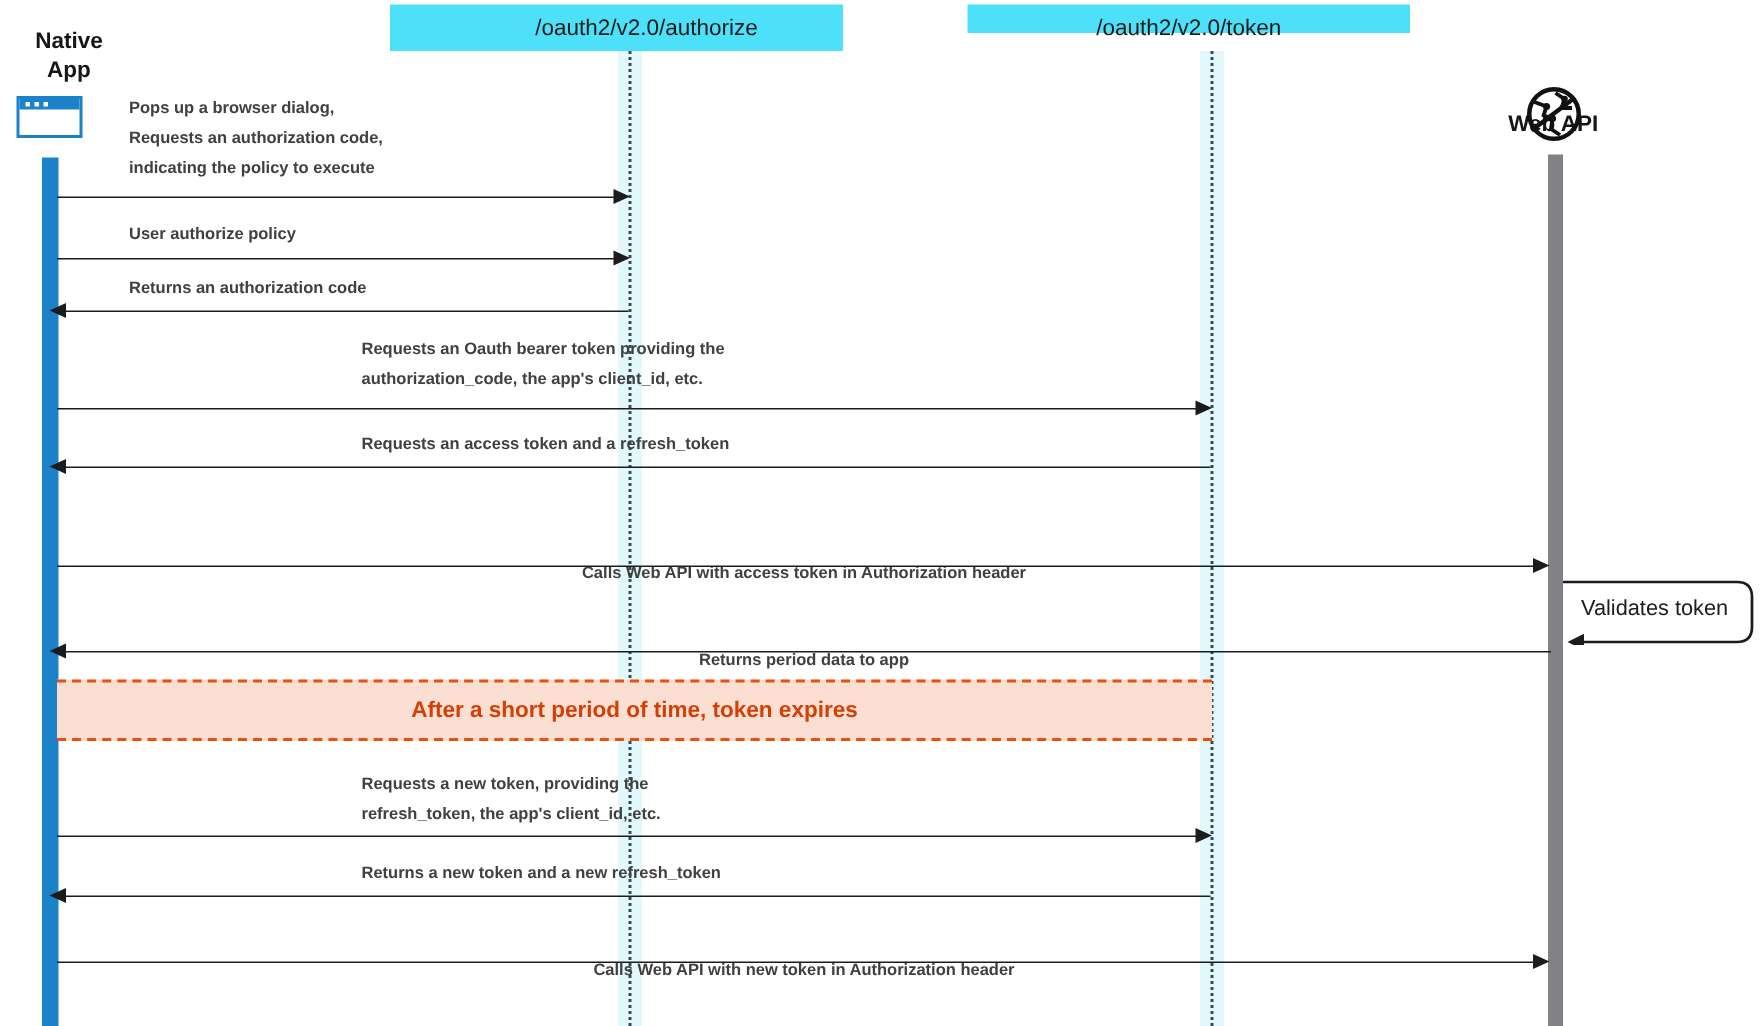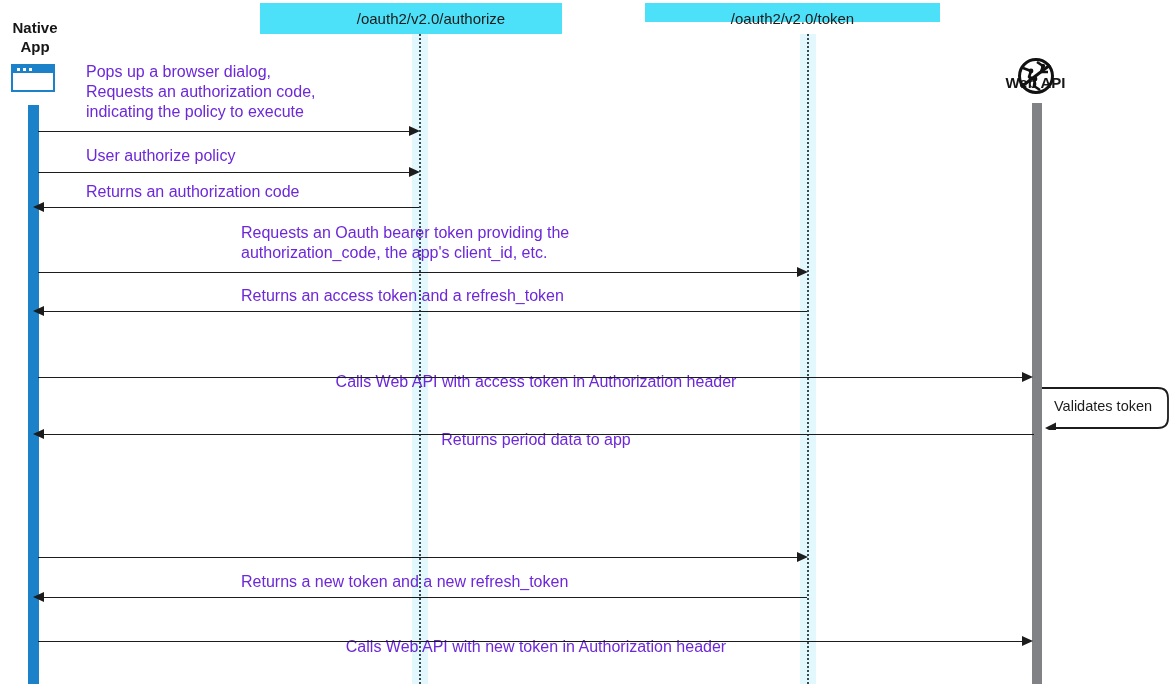--- a/index.html
+++ b/index.html
@@ -54,24 +54,25 @@
   }
   .arrow-head {
     width: 0; height: 0;
     border-top: 5.5px solid transparent;
     border-bottom: 5.5px solid transparent;
   }
   .arrow-right { border-left: 11px solid #1c1c1c; }
   .arrow-left  { border-right: 11px solid #1c1c1c; }
 
   .msg-label {
-    font-size: 16px;
-    color: #6d28d9;
+    font-size: 11px;
+    color: #404040;
     line-height: 20px;
     white-space: pre-line;
+    font-weight: bold;
   }
   .lbl-left   { text-align: left; }
   .lbl-center { text-align: center; margin-top: 19px; }
 
   
   .self-msg-path { }
   .self-msg-label {
     font-size: 14.5px;
     color: #1c1c1c;
     line-height: 20px;
@@ -113,21 +114,21 @@
   .app-window-dot {
     width: 3px; height: 3px; background: #ffffff;
   }
   .globe-icon svg { display: block; }
 </style>
 </head>
 <body>
 
 <div id="diagram">
 
-  <div class="abs hdr-plain" style="left:0px; top:18px; width:70px;">Native
+  <div class="abs hdr-plain" style="left:11px; top:18px; width:70px;">Native
 App</div>
 
   <div class="abs app-window-icon" style="left:11px; top:64px; width:44px; height:28px;">
     <div class="app-window-titlebar" style="height:7px; width:100%;">
       <div class="app-window-dot"></div>
       <div class="app-window-dot"></div>
       <div class="app-window-dot"></div>
     </div>
   </div>
 
@@ -171,41 +172,46 @@
 
   <div class="abs msg-label lbl-left" style="left:86px; top:182px; width:340px;">Returns an authorization code</div>
   <div class="abs msg-line" style="left:44px; top:207px; width:375px;"></div>
   <div class="abs arrow-head arrow-left" style="left:33px; top:201.5px;"></div>
 
   <div class="abs msg-label lbl-left" style="left:241px; top:223px; width:520px;">Requests an Oauth bearer token providing the
 authorization_code, the app's client_id, etc.</div>
   <div class="abs msg-line" style="left:38px; top:272px; width:763px;"></div>
   <div class="abs arrow-head arrow-right" style="left:797px; top:266.5px;"></div>
 
-  <div class="abs msg-label lbl-left" style="left:241px; top:286px; width:520px;">Returns an access token and a refresh_token</div>
+  <div class="abs msg-label lbl-left" style="left:241px; top:286px; width:520px;">Requests an access token and a refresh_token</div>
   <div class="abs msg-line" style="left:44px; top:311px; width:763px;"></div>
   <div class="abs arrow-head arrow-left" style="left:33px; top:305.5px;"></div>
 
   <div class="abs msg-label lbl-center" style="left:38px; top:353px; width:996px;">Calls Web API with access token in Authorization header</div>
   <div class="abs msg-line" style="left:38px; top:377px; width:988px;"></div>
   <div class="abs arrow-head arrow-right" style="left:1022px; top:371.5px;"></div>
 
   <div class="abs self-msg-path" style="left:1042px; top:386px; width:132px; height:44px;">
     <svg width="132" height="44" viewBox="0 0 132 44">
       <path d="M0 2 L116 2 Q126 2 126 12 L126 32 Q126 42 116 42 L14 42" fill="none" stroke="#1c1c1c" stroke-width="1.8"></path>
       <polygon points="14,36.5 14,47.5 3,42" fill="#1c1c1c"></polygon>
     </svg>
   </div>
   <div class="abs self-msg-label" style="left:1054px; top:396px; width:125px;">Validates token</div>
 
   <div class="abs msg-label lbl-center" style="left:38px; top:411px; width:996px;">Returns period data to app</div>
   <div class="abs msg-line" style="left:44px; top:434px; width:990px;"></div>
   <div class="abs arrow-head arrow-left" style="left:33px; top:428.5px;"></div>
 
-
+  <div class="abs banner" style="left:38px; top:453px; width:770px; height:41px;">
+    <span class="banner-text">After a short period of time, token expires</span>
+  </div>
+
+  <div class="abs msg-label lbl-left" style="left:241px; top:513px; width:520px;">Requests a new token, providing the
+refresh_token, the app's client_id, etc.</div>
   <div class="abs msg-line" style="left:38px; top:557px; width:763px;"></div>
   <div class="abs arrow-head arrow-right" style="left:797px; top:551.5px;"></div>
 
   <div class="abs msg-label lbl-left" style="left:241px; top:572px; width:520px;">Returns a new token and a new refresh_token</div>
   <div class="abs msg-line" style="left:44px; top:597px; width:763px;"></div>
   <div class="abs arrow-head arrow-left" style="left:33px; top:591.5px;"></div>
 
   <div class="abs msg-label lbl-center" style="left:38px; top:618px; width:996px;">Calls Web API with new token in Authorization header</div>
   <div class="abs msg-line" style="left:38px; top:641px; width:988px;"></div>
   <div class="abs arrow-head arrow-right" style="left:1022px; top:635.5px;"></div>

